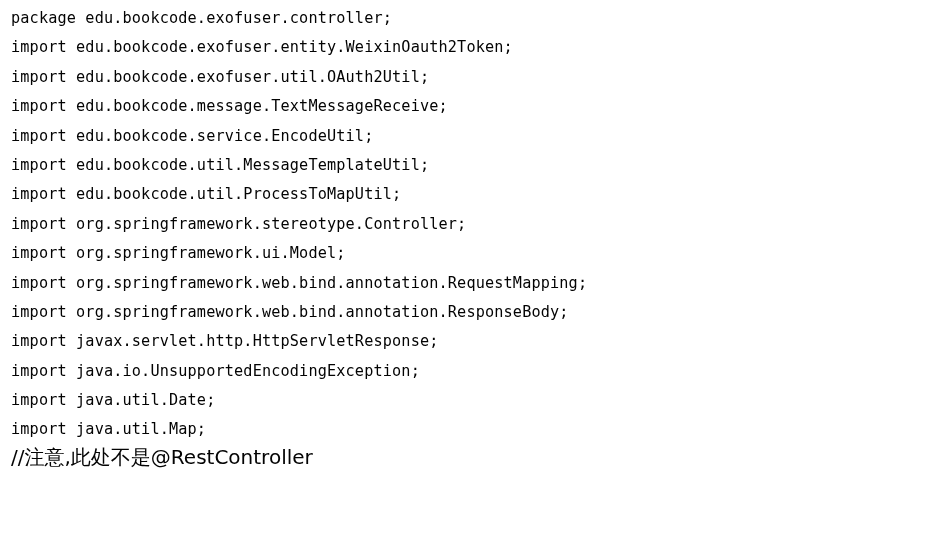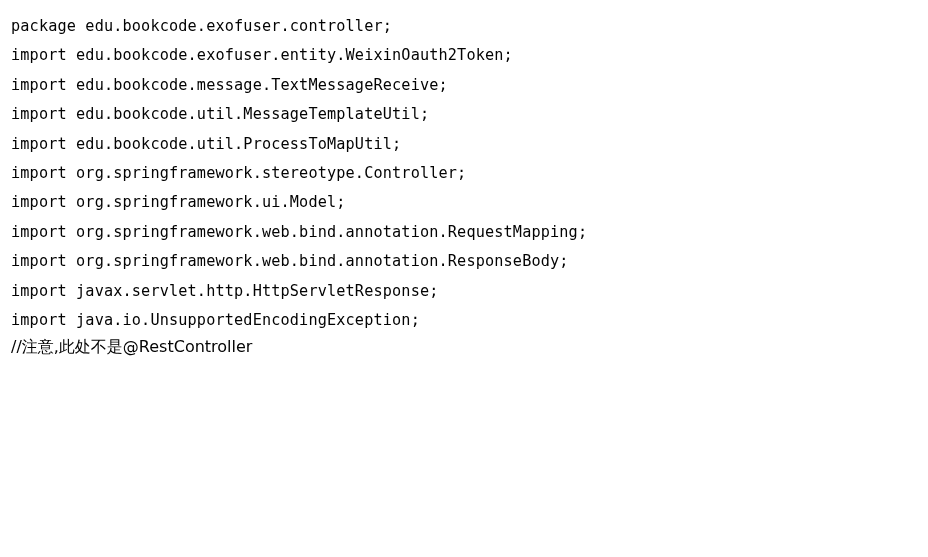--- a/index.html
+++ b/index.html
@@ -8,21 +8,21 @@
     background: #ffffff;
   }
   body {
     width: 928px;
     height: 557px;
     overflow: hidden;
     font-family: "DejaVu Sans Mono", "Liberation Mono", monospace;
   }
 
   #code-block {
-    padding: 12px 0 0 11px;
+    padding: 4px 0 0 11px;
     box-sizing: border-box;
     width: 928px;
     height: 557px;
   }
 
   .code-line {
     display: block;
     white-space: pre;
     font-family: "DejaVu Sans Mono", "Liberation Mono", monospace;
     font-size: 15.2px;
@@ -34,37 +34,41 @@
   }
 
   
   .code-line.ascii {
     letter-spacing: 0.15px;
   }
 
   
   .code-line.cjk {
     font-family: "DejaVu Sans", "Liberation Sans", sans-serif;
-    font-size: 16px;
+    font-size: 20px;
     line-height: 24px;
     height: 24px;
     letter-spacing: 0px;
   }
 </style>
 </head>
 <body>
 
 <div id="code-block">
 
   <span class="code-line ascii">package edu.bookcode.exofuser.controller;</span>
   <span class="code-line ascii">import edu.bookcode.exofuser.entity.WeixinOauth2Token;</span>
+  <span class="code-line ascii">import edu.bookcode.exofuser.util.OAuth2Util;</span>
   <span class="code-line ascii">import edu.bookcode.message.TextMessageReceive;</span>
+  <span class="code-line ascii">import edu.bookcode.service.EncodeUtil;</span>
   <span class="code-line ascii">import edu.bookcode.util.MessageTemplateUtil;</span>
   <span class="code-line ascii">import edu.bookcode.util.ProcessToMapUtil;</span>
   <span class="code-line ascii">import org.springframework.stereotype.Controller;</span>
   <span class="code-line ascii">import org.springframework.ui.Model;</span>
   <span class="code-line ascii">import org.springframework.web.bind.annotation.RequestMapping;</span>
   <span class="code-line ascii">import org.springframework.web.bind.annotation.ResponseBody;</span>
   <span class="code-line ascii">import javax.servlet.http.HttpServletResponse;</span>
   <span class="code-line ascii">import java.io.UnsupportedEncodingException;</span>
+  <span class="code-line ascii">import java.util.Date;</span>
+  <span class="code-line ascii">import java.util.Map;</span>
   <span class="code-line cjk">//注意,此处不是@RestController</span>
 
 </div>
 
 </body></html>

